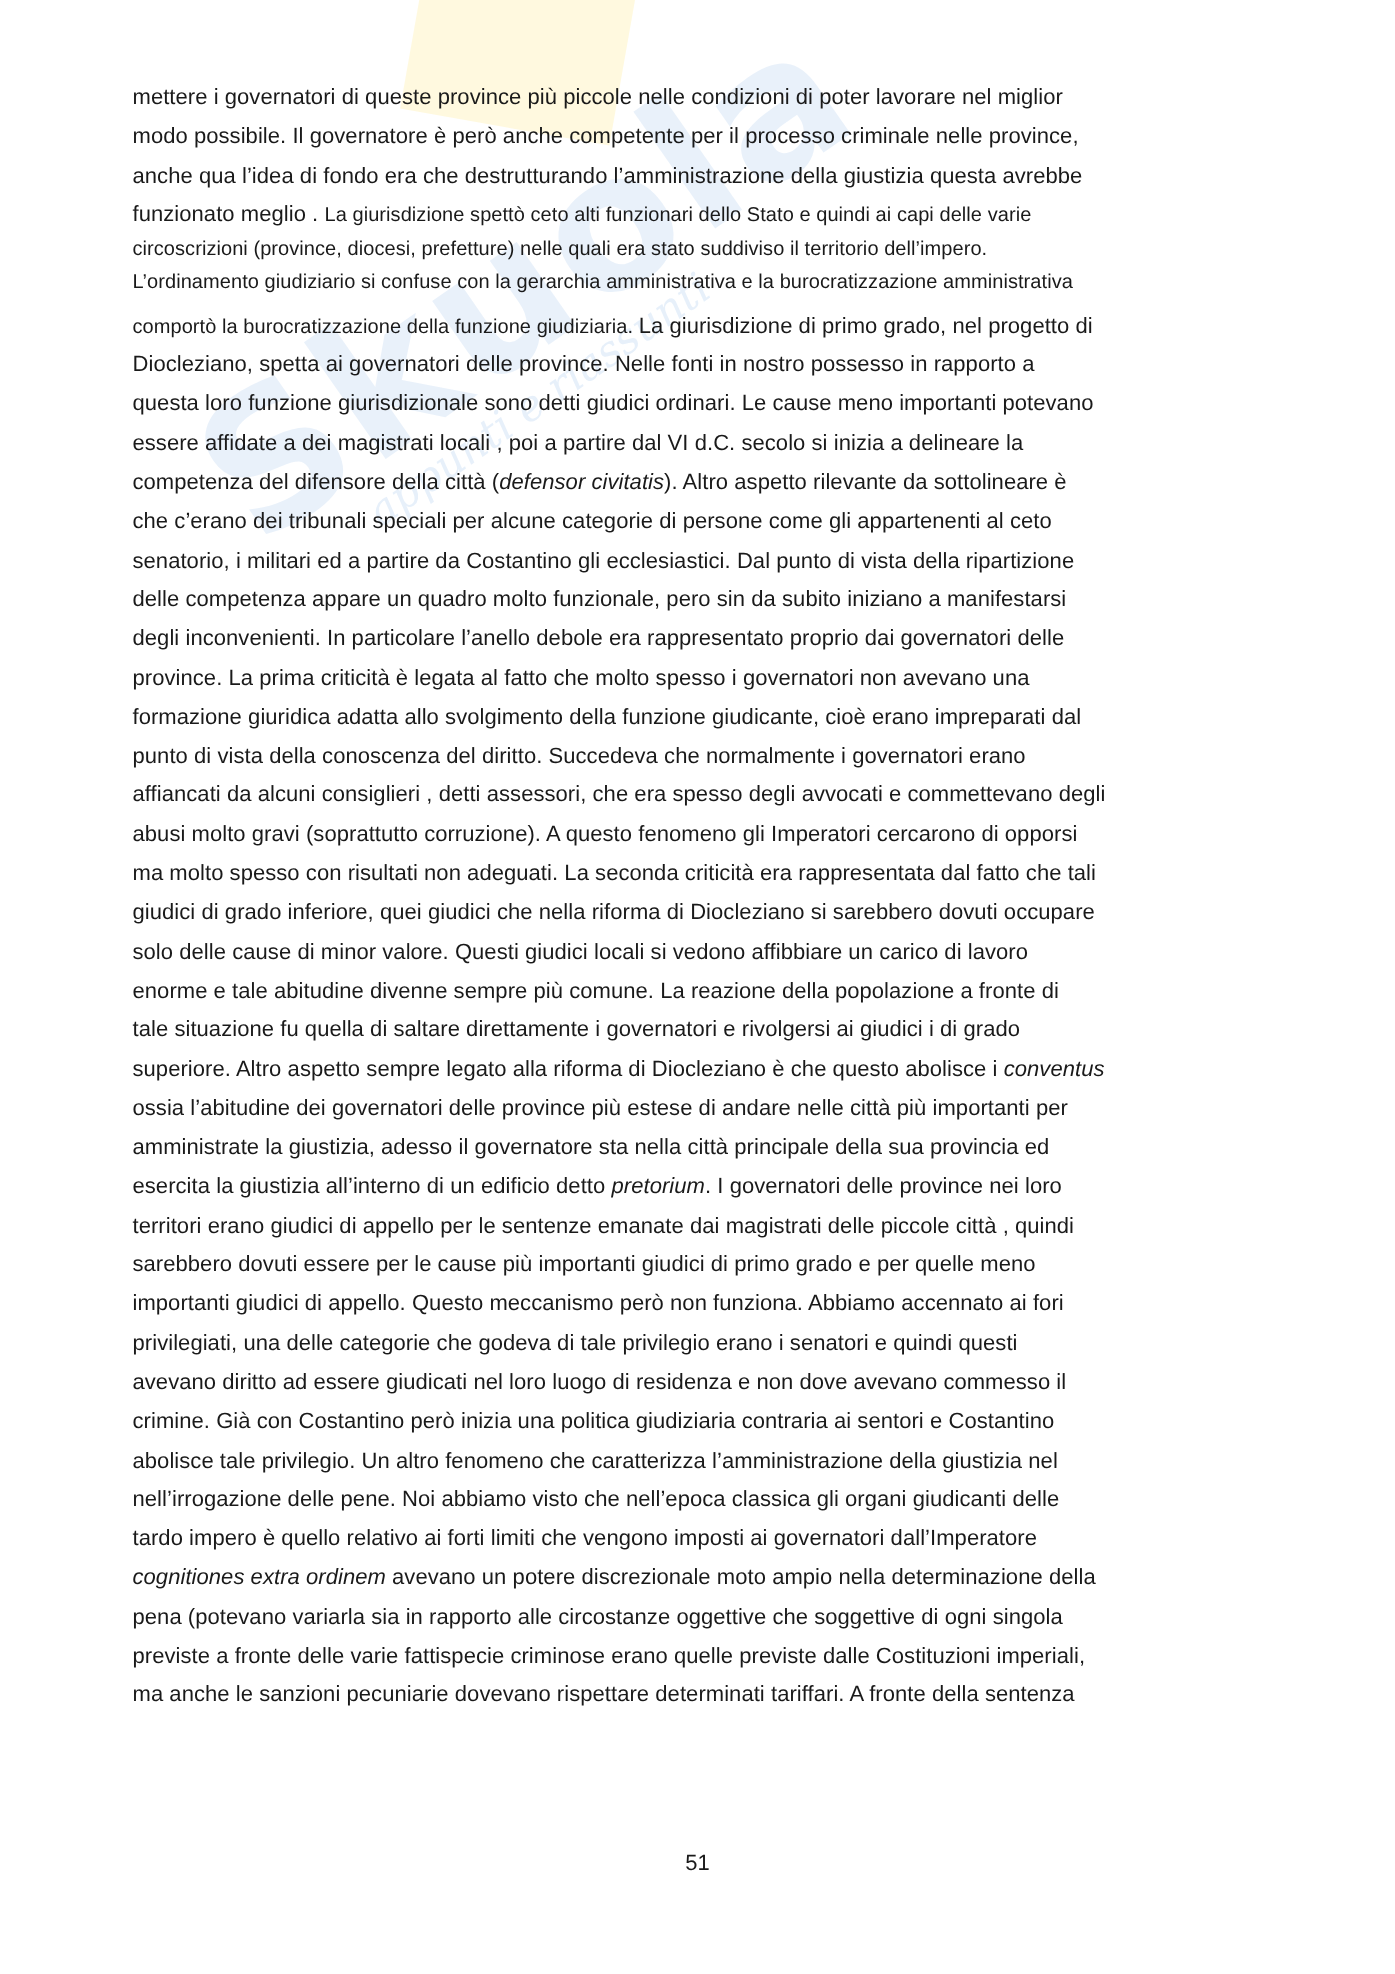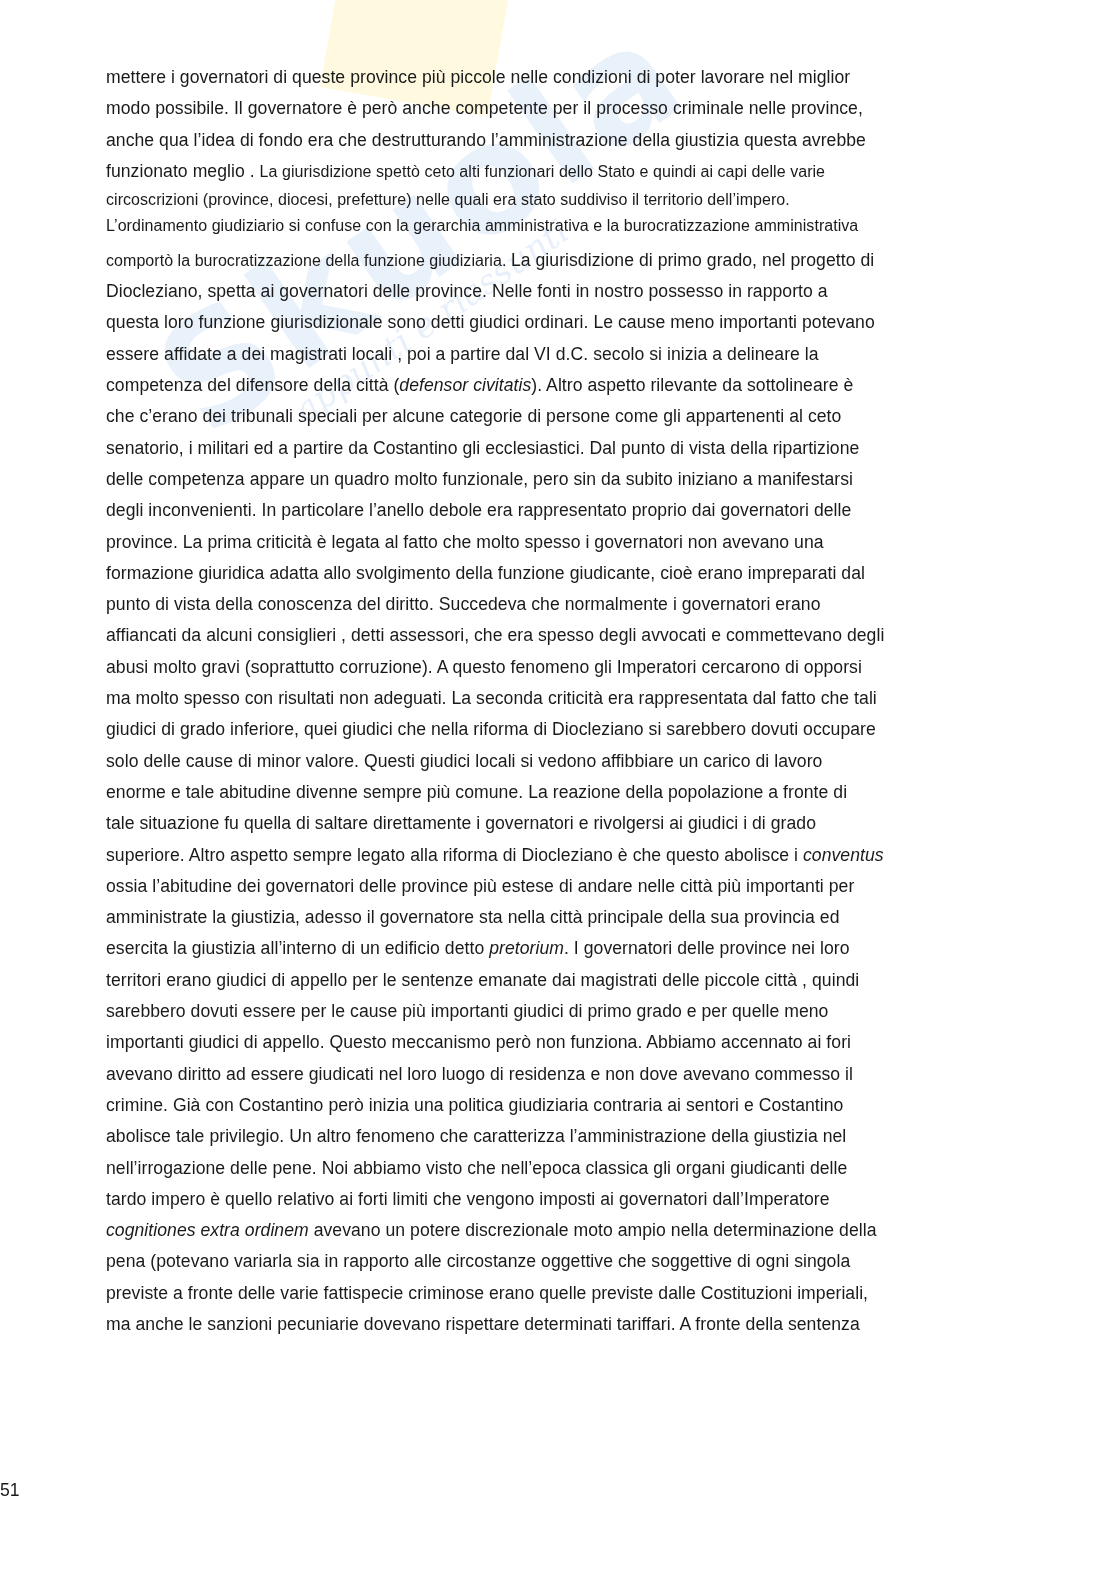--- a/index.html
+++ b/index.html
@@ -30,21 +30,21 @@
     font-family:Liberation Sans, sans-serif;
     color:#1a1a1a;
   }
   .line {
     display:block; white-space:nowrap; font-size:17.6px; height:31.3px; line-height:31.3px;
     letter-spacing:0.05px;
   }
   .line.small { font-size:16px; height:26px; line-height:26px; }
   .it { font-style:italic; }
   .page-number {
-    position:absolute; left:0; width:1116px; top:1480px; 
+    position:absolute; left:0; width:1116px; top:1480px; text-align:center;
     font-family:"Liberation Sans", sans-serif; font-size:17.6px; color:#1a1a1a;
   }
 </style>
 </head>
 <body>
 
 <div class="page">
 
   <div class="watermark">
     <div class="wm-badge"></div>
@@ -78,20 +78,21 @@
     <span class="line">solo delle cause di minor valore. Questi giudici locali si vedono affibbiare un carico di lavoro</span>
     <span class="line">enorme e tale abitudine divenne sempre più comune. La reazione della  popolazione a fronte di</span>
     <span class="line">tale situazione fu quella di saltare direttamente i governatori e rivolgersi ai giudici i di grado</span>
     <span class="line"><span>superiore. Altro aspetto sempre legato alla riforma di Diocleziano è che questo abolisce i </span><span class="it">conventus</span><span></span></span>
     <span class="line">ossia l’abitudine  dei governatori delle province più estese di andare nelle città più importanti per</span>
     <span class="line">amministrate la giustizia, adesso il governatore sta nella città principale della sua provincia ed</span>
     <span class="line"><span>esercita la giustizia all’interno di un edificio detto </span><span class="it">pretorium</span><span>. I governatori delle province nei loro</span></span>
     <span class="line">territori erano giudici di appello per le sentenze emanate dai magistrati delle piccole città , quindi</span>
     <span class="line">sarebbero dovuti essere per le cause più importanti giudici di primo grado e per quelle meno</span>
     <span class="line">importanti giudici di appello. Questo meccanismo però non funziona. Abbiamo accennato ai fori</span>
+    <span class="line">privilegiati, una delle categorie che godeva di tale privilegio erano i senatori e quindi questi</span>
     <span class="line">avevano diritto ad essere giudicati nel loro luogo di residenza e non dove avevano commesso il</span>
     <span class="line">crimine. Già con Costantino però inizia  una politica giudiziaria contraria ai sentori e Costantino</span>
     <span class="line">abolisce tale privilegio. Un altro fenomeno che caratterizza l’amministrazione della giustizia nel</span>
     <span class="line">nell’irrogazione delle pene. Noi abbiamo visto che nell’epoca classica gli organi giudicanti delle</span>
     <span class="line">tardo impero  è quello relativo ai forti limiti che vengono imposti ai governatori dall’Imperatore</span>
     <span class="line"><span></span><span class="it">cognitiones extra ordinem</span><span> avevano un potere discrezionale moto ampio nella determinazione della</span></span>
     <span class="line">pena (potevano variarla sia in rapporto alle circostanze oggettive che soggettive di ogni singola</span>
     <span class="line">previste a fronte delle varie fattispecie criminose erano quelle previste dalle Costituzioni imperiali,</span>
     <span class="line">ma anche le sanzioni pecuniarie dovevano rispettare determinati tariffari. A fronte della sentenza</span>
   </div>

